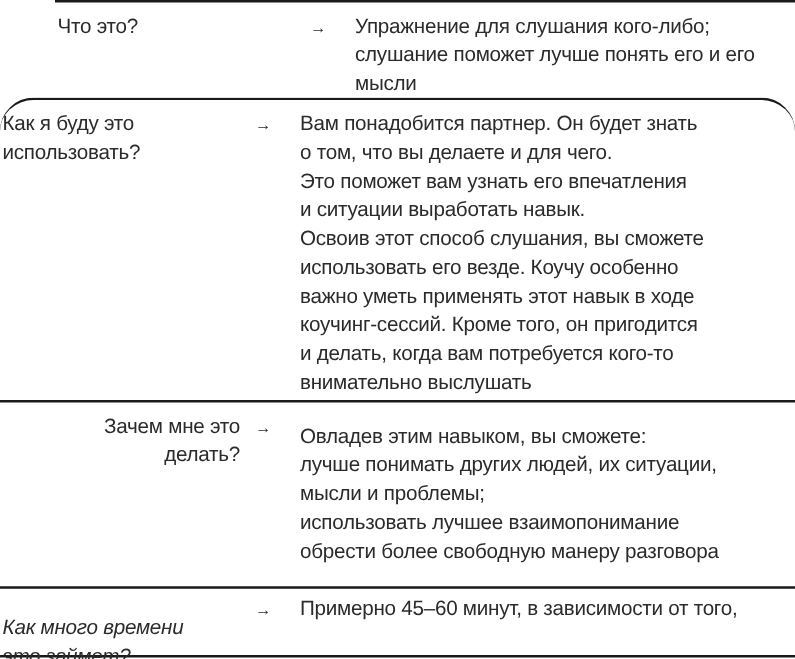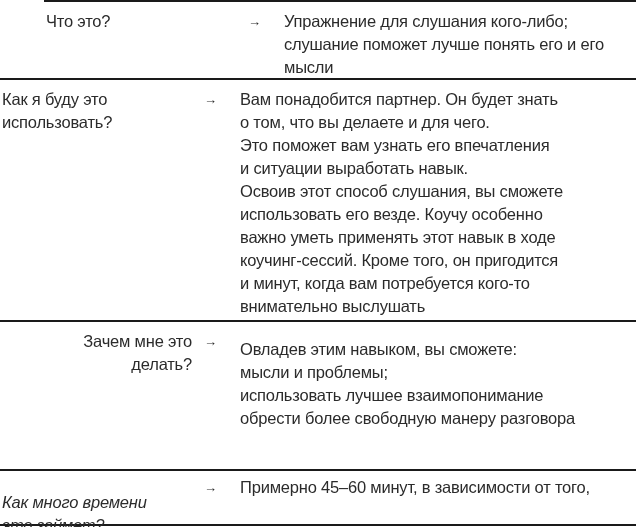--- a/index.html
+++ b/index.html
@@ -69,48 +69,49 @@
       <span class="line">Что это?</span>
     </div>
     <div class="arrow" style="top:8px;">→</div>
     <div class="content" style="top:8px;">
       <span class="line">Упражнение для слушания кого-либо;</span>
       <span class="line">слушание поможет лучше понять его и его</span>
       <span class="line">мысли</span>
     </div>
   </div>
 
-  <div class="row" style="top:78px; height:243px;">
+  <div class="row" style="top:78px; height:243px;border-radius:27px;">
     <div class="label" style="top:8px;">
       <span class="line">Как я буду это</span>
       <span class="line">использовать?</span>
     </div>
     <div class="arrow" style="top:8px;">→</div>
     <div class="content" style="top:8px;">
       <span class="line">Вам понадобится партнер. Он будет знать</span>
       <span class="line">о том, что вы делаете и для чего.</span>
       <span class="line">Это поможет вам узнать его впечатления</span>
       <span class="line">и ситуации выработать навык.</span>
       <span class="line">Освоив этот способ слушания, вы сможете</span>
       <span class="line">использовать его везде. Коучу особенно</span>
       <span class="line">важно уметь применять этот навык в ходе</span>
       <span class="line">коучинг-сессий. Кроме того, он пригодится</span>
-      <span class="line">и минут, когда вам потребуется кого-то</span>
+      <span class="line">и делать, когда вам потребуется кого-то</span>
       <span class="line">внимательно выслушать</span>
     </div>
   </div>
 
   <div class="row" style="top:320px; height:150px;">
     <div class="label" style="top:8px;text-align:right;">
       <span class="line">Зачем мне это</span>
       <span class="line">делать?</span>
     </div>
     <div class="arrow" style="top:8px;">→</div>
     <div class="content" style="top:16px;">
       <span class="line">Овладев этим навыком, вы сможете:</span>
+      <span class="line">лучше понимать других людей, их ситуации,</span>
       <span class="line">мысли и проблемы;</span>
       <span class="line">использовать лучшее взаимопонимание</span>
       <span class="line">обрести более свободную манеру разговора</span>
     </div>
   </div>
 
   <div class="row last" style="top:469px; height:57px;">
     <div class="label" style="top:20px;font-style:italic;">
       <span class="line">Как много времени</span>
       <span class="line">это займет?</span>

